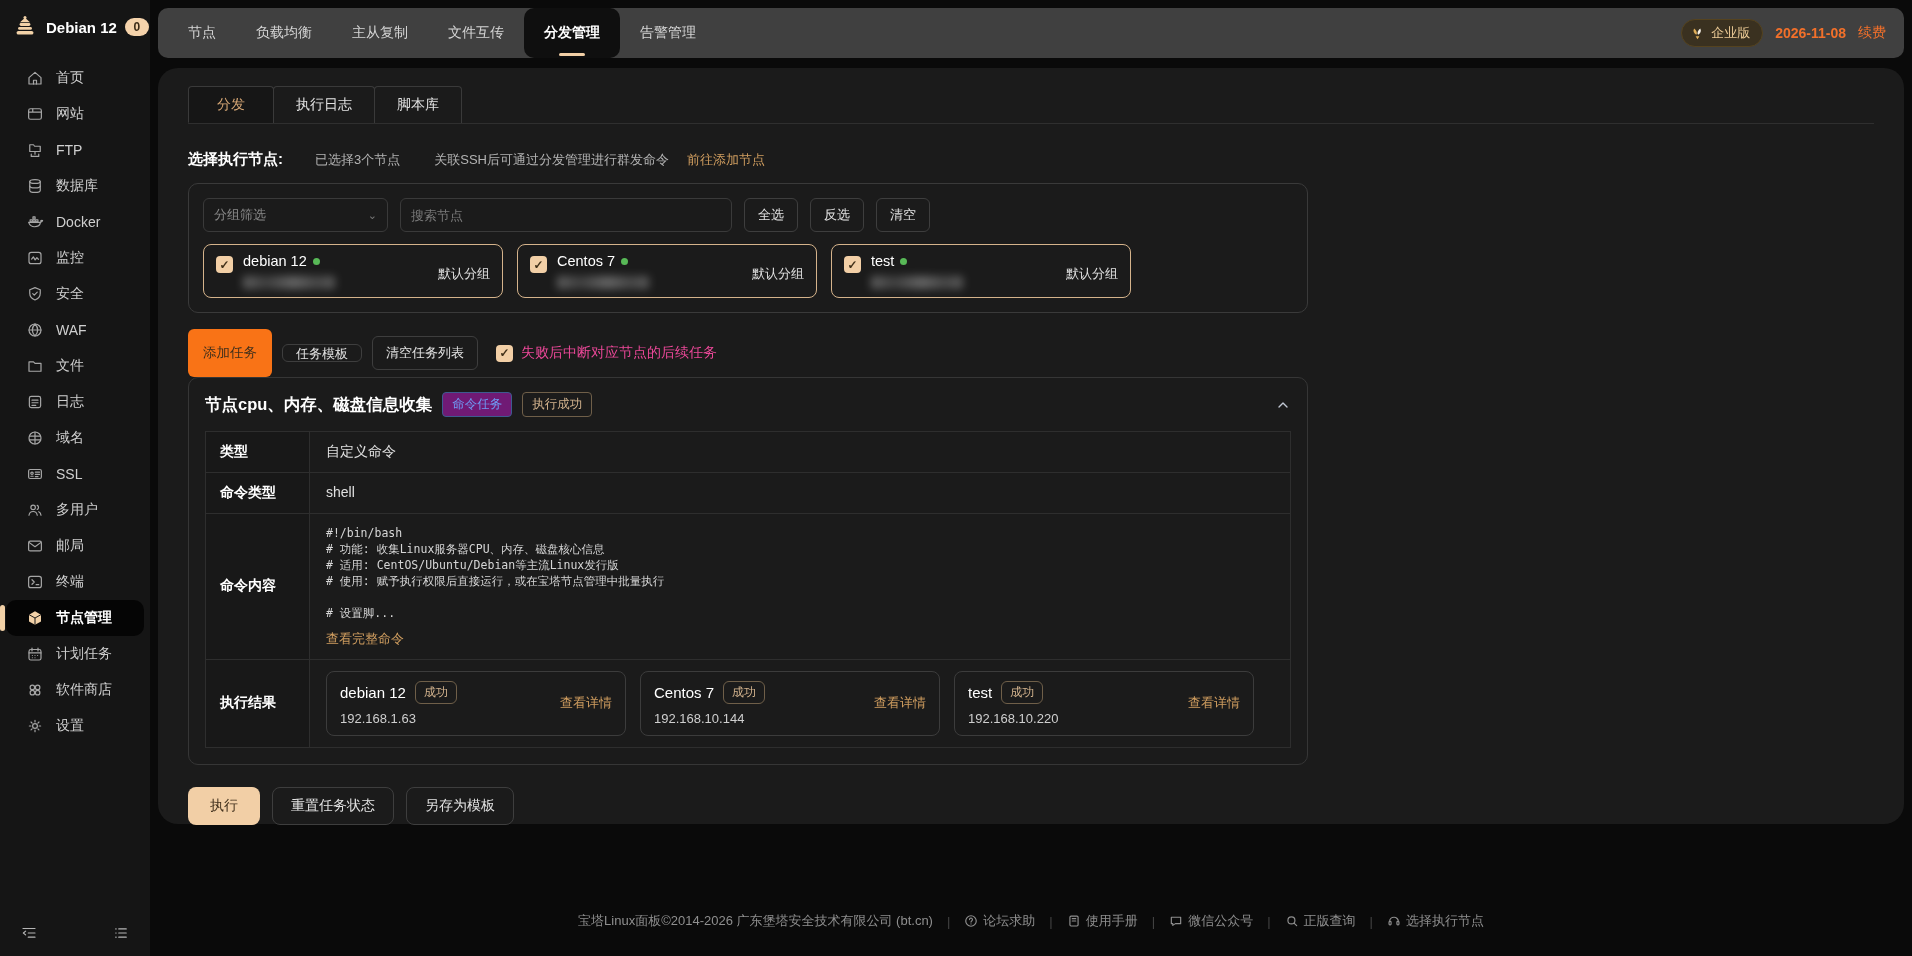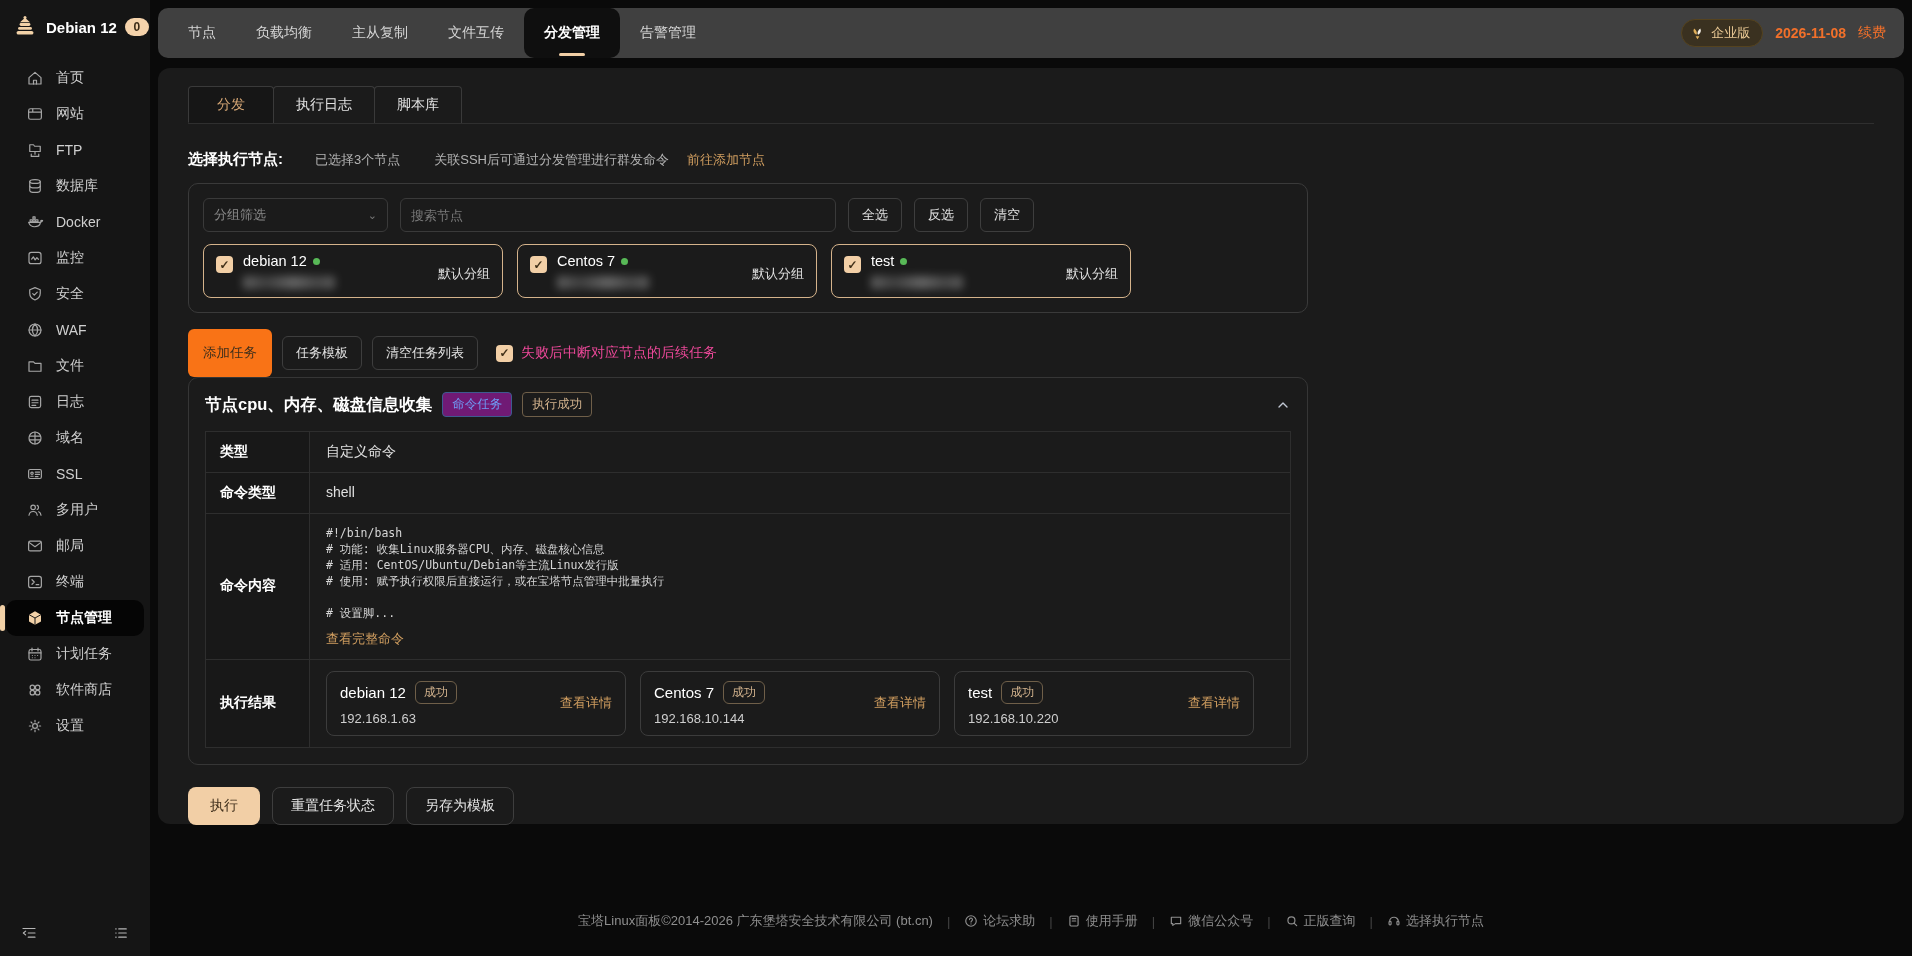--- a/index.html
+++ b/index.html
@@ -41,41 +41,41 @@
   .top-tab.active::after { content:""; position:absolute; bottom:2px; left:50%; transform:translateX(-50%);
     width:26px; height:3px; border-radius:2px; background:#f2cfa6; }
   .license { display:flex; align-items:center; gap:12px; }
   .lic-pill { display:flex; align-items:center; gap:6px; background:#3a3120; border:1px solid #55431f;
     color:#eccb96; font-size:13px; padding:4px 12px 4px 8px; border-radius:14px; cursor:pointer; }
   .lic-pill .ic { width:15px; height:15px; display:flex; }
   .lic-date { color:#f2702a; font-weight:bold; font-size:14px; }
   .lic-renew { color:#f2702a; font-size:14px; cursor:pointer; }
 
   
-  .content-card { margin-top:10px; background:#1b1b1b; border-radius:12px; height:756px; padding:18px 30px 0 30px; flex-shrink:0; }
+  .content-card { margin-top:10px; background:#1b1b1b; border-radius:20px; height:756px; padding:18px 30px 0 30px; flex-shrink:0; }
 
   .subtabs { display:flex; border-bottom:1px solid #2f2f2f; }
   .subtab { min-width:86px; padding:0 22px; height:37px; display:flex; align-items:center; justify-content:center;
     border:1px solid #3a3a3a; border-bottom:none; color:#e3e3e3; font-size:14px; cursor:pointer; margin-right:-1px;
     border-radius:4px 4px 0 0; }
   .subtab.active { color:#d8a876; background:#161616; margin-bottom:-1px; border-bottom:1px solid #161616; }
 
   .inner { width:1120px; }
 
   .select-row { margin-top:26px; display:flex; align-items:center; gap:32px;text-align:center; }
   .select-title { font-size:15px; font-weight:bold; color:#fff; }
   .hint { font-size:13px; color:#b3b3b3; }
   .link-tan { font-size:13px; color:#cf9d5f; cursor:pointer; }
 
   .group-box { margin-top:14px; border:1px solid #3a3a3a; border-radius:10px; padding:14px; }
   .filter-row { display:flex; align-items:center; gap:12px; }
   .fake-select { width:185px; height:34px; border:1px solid #3a3a3a; border-radius:6px; display:flex; align-items:center;
     padding:0 10px; color:#8a8a8a; font-size:13px; cursor:pointer; background:#1b1b1b; }
   .fake-select .chev { margin-left:auto; color:#777; font-size:11px; }
-  .search-input { width:436px; height:34px; border:1px solid #3a3a3a; border-radius:6px; background:#1b1b1b;
+  .search-input { width:332px; height:34px; border:1px solid #3a3a3a; border-radius:6px; background:#1b1b1b;
     color:#ddd; font-size:13px; padding:0 10px; outline:none; font-family:"Liberation Sans",sans-serif; }
   .search-input::placeholder { color:#7a7a7a; }
   .btn-outline { height:34px; padding:0 13px; border:1px solid #3e3e3e; border-radius:6px; background:transparent;
     color:#e3e3e3; font-size:13px; cursor:pointer; font-family:"Liberation Sans",sans-serif; }
 
   .node-cards { display:flex; gap:14px; margin-top:12px; }
   .node-card { width:300px; border:1px solid #d5b38b; border-radius:8px; padding:8px 12px; display:flex; align-items:flex-start; gap:10px; cursor:pointer; }
   .checkbox { width:17px; height:17px; background:#f2cfa6; border-radius:4px; display:flex; align-items:center;
     justify-content:center; color:#403019; font-size:12px; font-weight:bold; margin-top:3px; flex-shrink:0; cursor:pointer; }
   .node-main { flex:1; min-width:0; }
@@ -429,21 +429,21 @@
                 </div>
                 <div class="blur-ip"></div>
               </div>
               <span class="node-group">默认分组</span>
             </div>
           </div>
         </div>
 
         <div class="actions-row">
           <button class="btn-primary">添加任务</button>
-          <button class="btn-outline" style="height:34px">任务模板</button>
+          <button class="btn-outline" style="height:18px">任务模板</button>
           <button class="btn-outline" style="height:34px">清空任务列表</button>
           <span class="abort-wrap">
             <span class="checkbox" style="margin-top:0">✓</span>
             <span class="abort-label">失败后中断对应节点的后续任务</span>
           </span>
         </div>
 
         <section class="task-panel">
           <div class="panel-header">
             <span class="panel-title">节点cpu、内存、磁盘信息收集</span>

